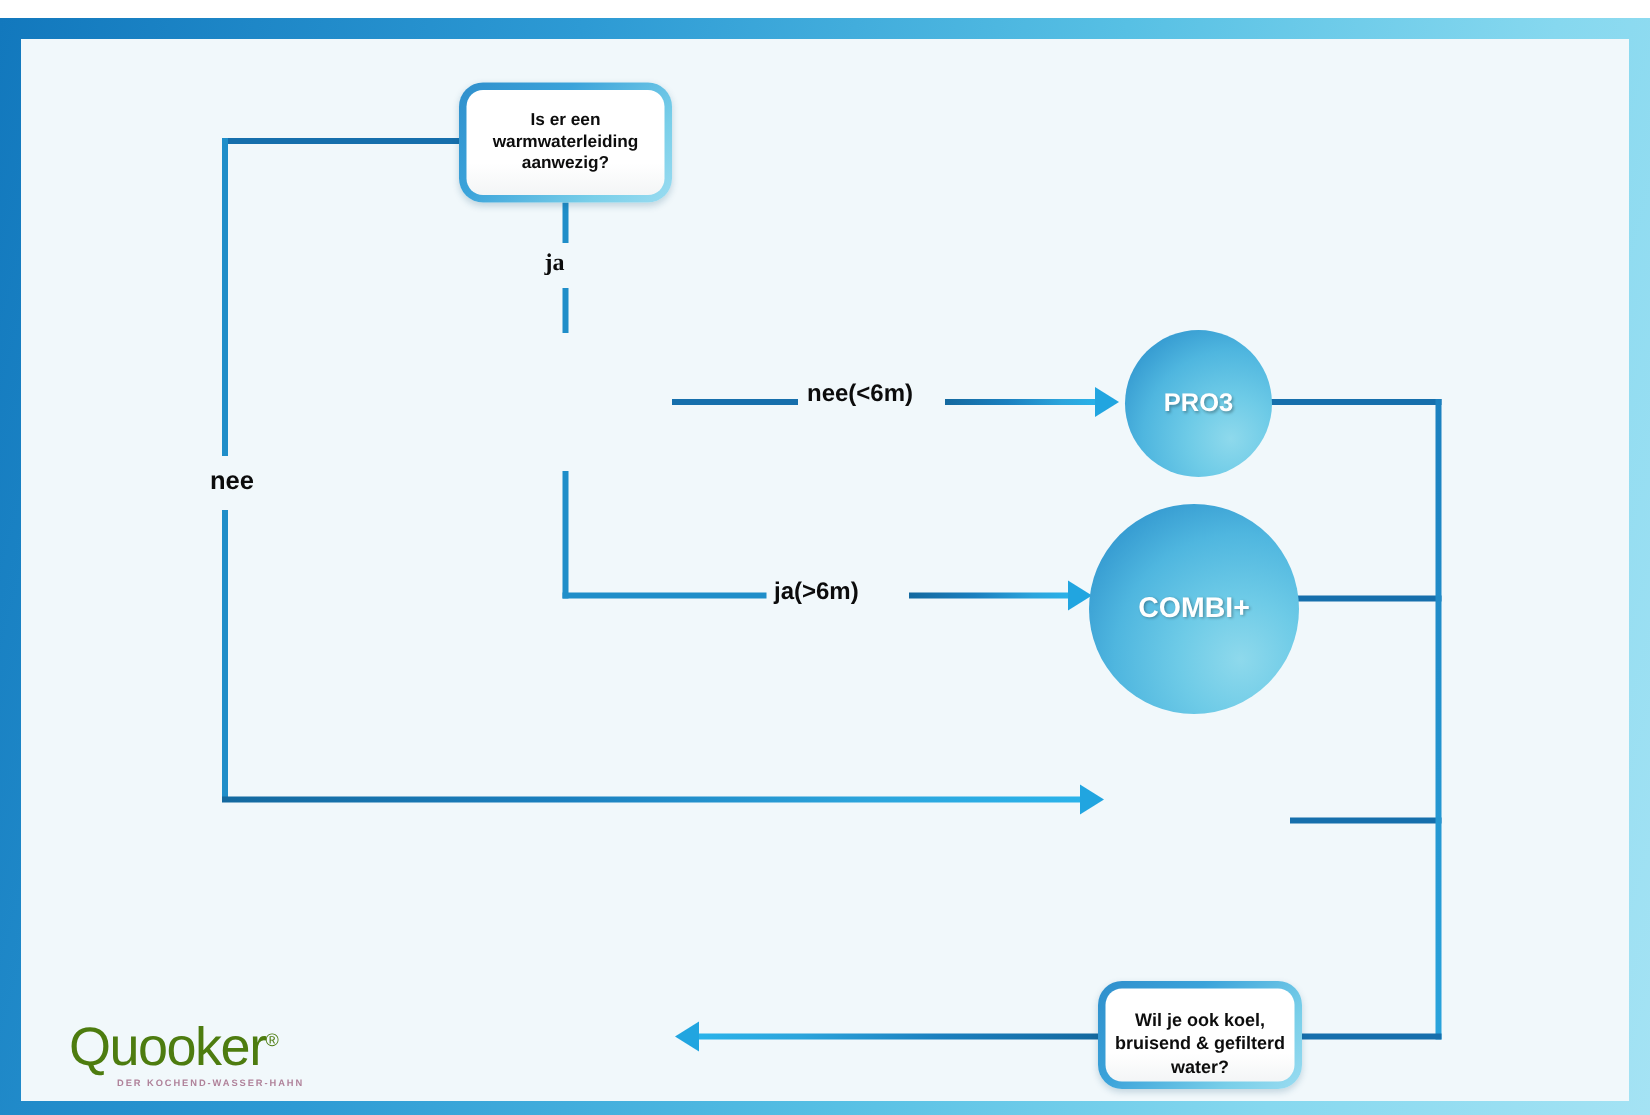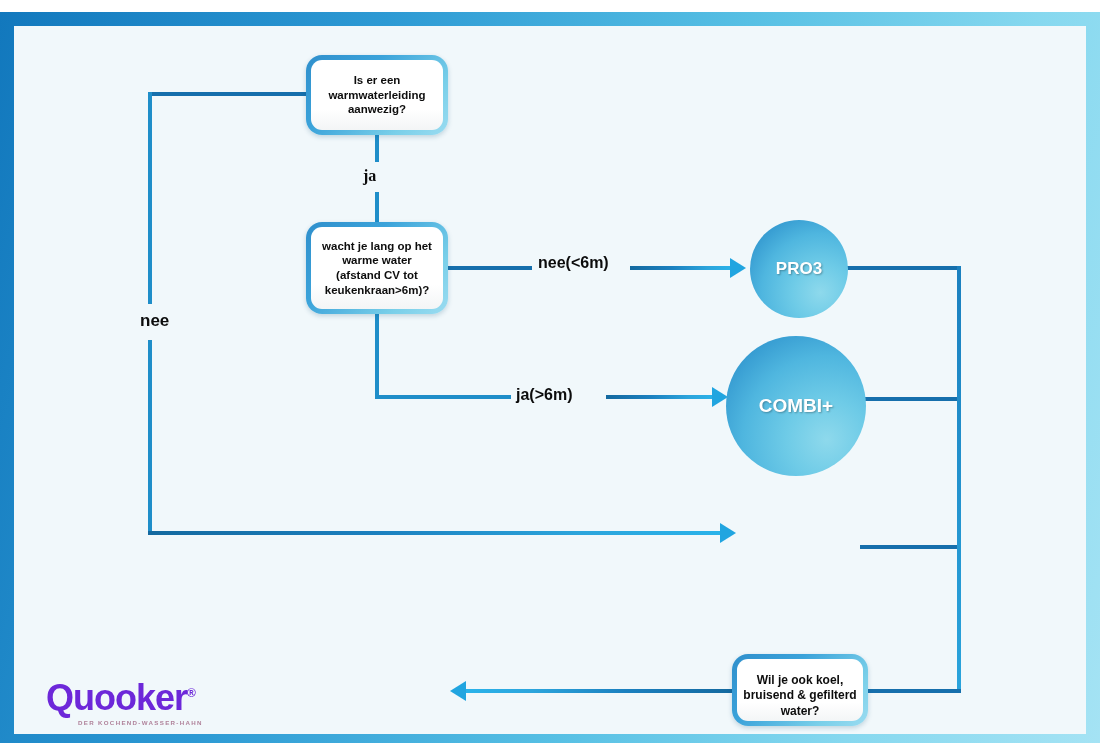--- a/index.html
+++ b/index.html
@@ -151,23 +151,23 @@
   
   #logo-quooker {
     position: absolute;
     left: 32px;
     top: 654px;
     width: 170px;
     height: 56px;
   }
   #logo-quooker .qword {
     font-family: "Liberation Sans", sans-serif;
-    font-weight: bold;
+    font-weight: normal;
     font-size: 36px;
-    color: #6d28d9;
+    color: #4d7c0f;
     letter-spacing: -1px;
     line-height: 1;
   }
   #logo-quooker .qreg {
     font-size: 12px;
     vertical-align: super;
   }
   #logo-quooker .qtag {
     font-size: 6.2px;
     color: #b0829a;
@@ -213,30 +213,20 @@
     <div class="node-box" id="box-hotwater">
       <div class="inner">
         <div>
           <span>Is er een</span>
           <span>warmwaterleiding</span>
           <span>aanwezig?</span>
         </div>
       </div>
     </div>
 
-    <div class="node-box" id="box-wait">
-      <div class="inner">
-        <div>
-          <span>wacht je lang op het</span>
-          <span>warme water</span>
-          <span>(afstand CV tot</span>
-          <span>keukenkraan&gt;6m)?</span>
-        </div>
-      </div>
-    </div>
 
     <div class="node-box" id="box-cool">
       <div class="inner">
         <div>
           <span>Wil je ook koel,</span>
           <span>bruisend &amp; gefilterd</span>
           <span>water?</span>
         </div>
       </div>
     </div>

